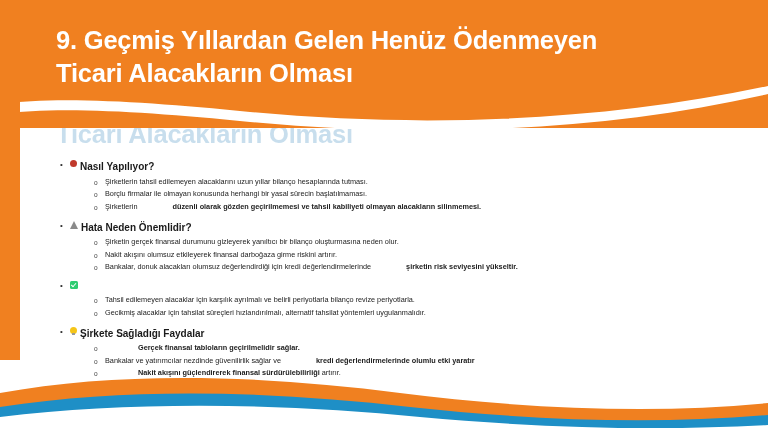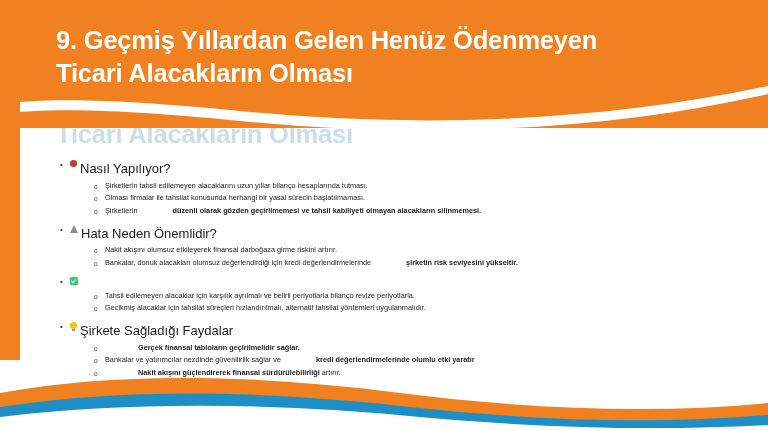--- a/index.html
+++ b/index.html
@@ -123,22 +123,22 @@
   }
   .bullet-dot {
     width: 10px;
     flex: 0 0 10px;
     text-align: left;
     font-size: 8px;
     color: #333;
     line-height: 1.35;
   }
   .group-title {
-    font-weight: normal;
-    font-size: 13px;
+    font-weight: bold;
+    font-size: 10px;
     color: #1a1a1a;
     line-height: 1.35;
   }
 
   .sub-list { margin: 0 0 0 34px; padding: 0; }
   .sub-item {
     display: flex;
     align-items: flex-start;
     font-size: 7.3px;
     color: #222222;
@@ -245,35 +245,39 @@
           <span class="glyph dot-red"></span>
           <span class="group-title">Nasıl Yapılıyor?</span>
         </div>
         <div class="sub-list">
           <div class="sub-item">
             <span class="sub-marker">o</span>
             <span class="sub-text"><span>Şirketlerin tahsil edilemeyen alacaklarını uzun yıllar bilanço hesaplarında tutması.</span></span>
           </div>
           <div class="sub-item">
             <span class="sub-marker">o</span>
-            <span class="sub-text"><span>Olması firmalar ile tahsilat konusunda herhangi bir yasal sürecin başlatılmaması.</span></span>
+            <span class="sub-text"><span>Borçlu firmalar ile olmayan konusunda herhangi bir yasal sürecin başlatılmaması.</span></span>
           </div>
           <div class="sub-item">
             <span class="sub-marker">o</span>
             <span class="sub-text"><span>Şirketlerin </span><b>düzenli olarak gözden geçirilmemesi ve tahsil kabiliyeti olmayan alacakların silinmemesi.</b></span>
           </div>
         </div>
       </div>
       <div class="group">
         <div class="group-head">
           <span class="bullet-dot">•</span>
           <span class="glyph warn"></span>
           <span class="group-title">Hata Neden Önemlidir?</span>
         </div>
         <div class="sub-list">
+          <div class="sub-item">
+            <span class="sub-marker">o</span>
+            <span class="sub-text"><span>Şirketin gerçek finansal durumunu gizleyerek yanıltıcı bir bilanço oluşturmasına neden olur.</span></span>
+          </div>
           <div class="sub-item">
             <span class="sub-marker">o</span>
             <span class="sub-text"><span>Nakit akışını olumsuz etkileyerek finansal darboğaza girme riskini artırır.</span></span>
           </div>
           <div class="sub-item">
             <span class="sub-marker">o</span>
             <span class="sub-text"><span>Bankalar, donuk alacakları olumsuz değerlendirdiği için kredi değerlendirmelerinde </span><b>şirketin risk seviyesini yükseltir.</b></span>
           </div>
         </div>
       </div>

